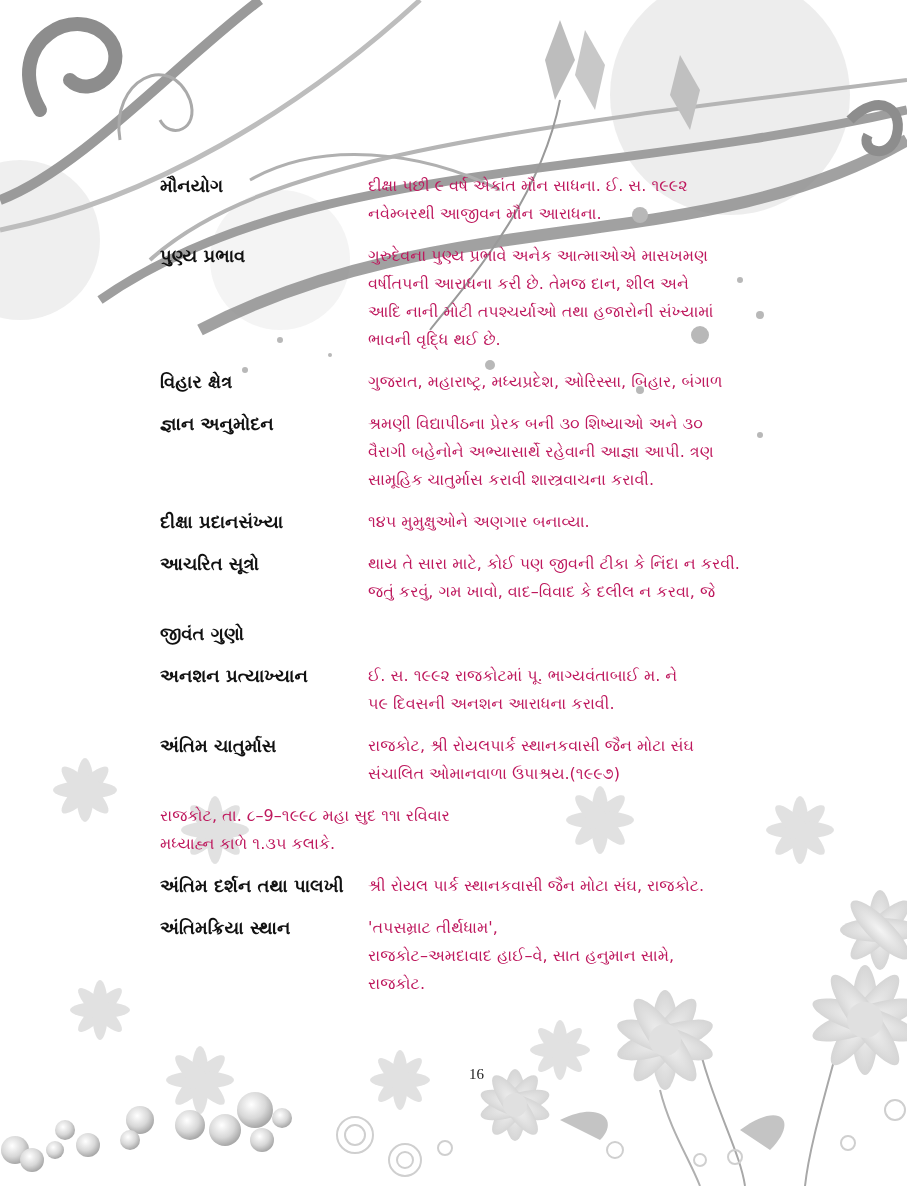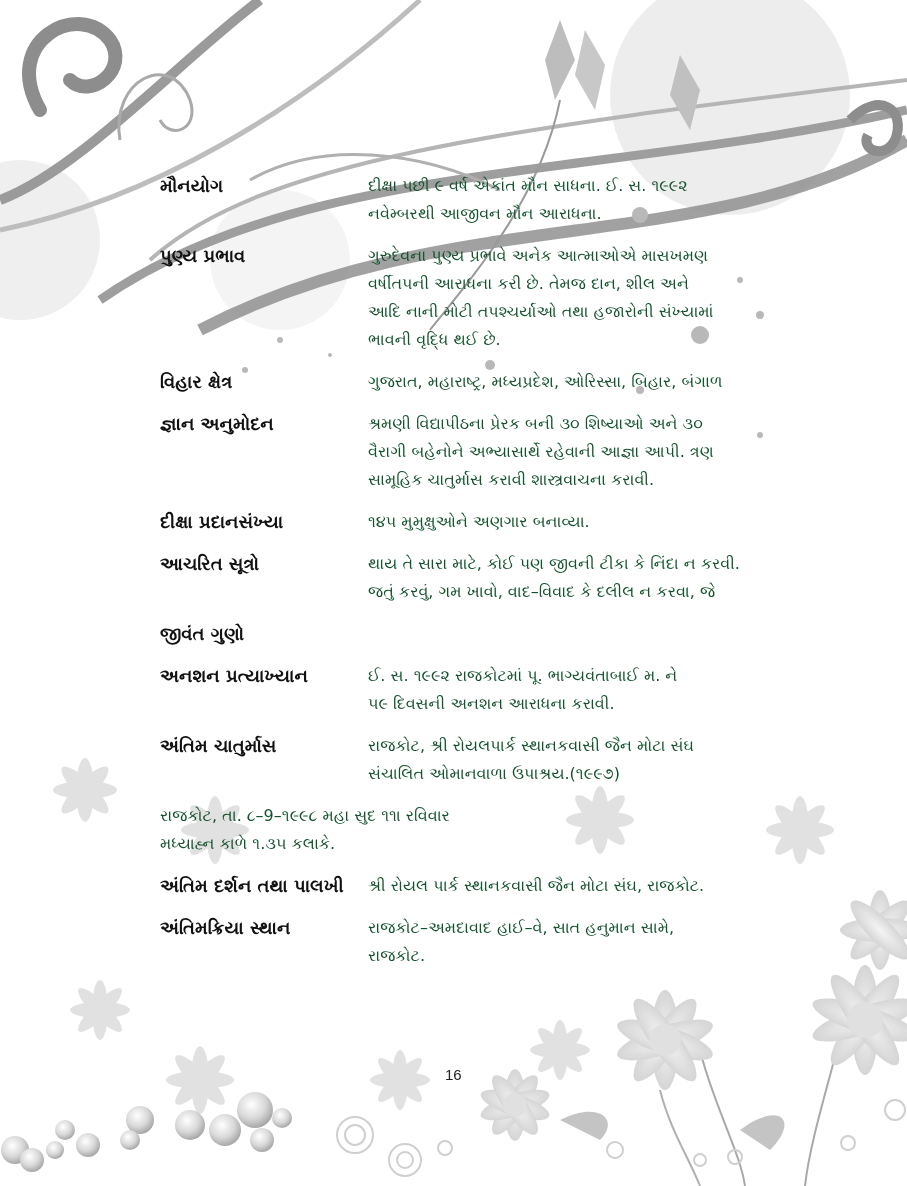--- a/index.html
+++ b/index.html
@@ -13,27 +13,27 @@
   .content {
     position: absolute; left: 160px; top: 172px; width: 590px; z-index: 1;
   }
   .row { display: flex; margin-bottom: 14px; }
   .label {
     width: 208px; flex: 0 0 208px;
     font-weight: bold; font-size: 18px; line-height: 28px;
     color: #111;
   }
   .value {
-    flex: 1; font-size: 16px; line-height: 28px; color: #14532d;
+    flex: 1; font-size: 16px; line-height: 28px; color: #be185d;
     text-align: justify;
   }
   .value .ln { display: block; }
   .page-number {
-    position: absolute; left: 445px; top: 1066px; z-index: 1;
-    font-family: Liberation Sans, sans-serif; font-size: 15px; color: #222;
+    position: absolute; left: 469px; top: 1066px; z-index: 1;
+    font-family: Liberation Serif, serif; font-size: 15px; color: #222;
   }
 </style>
 </head>
 <body>
 
 <svg class="bg" viewBox="0 0 907 1186" xmlns="http://www.w3.org/2000/svg">
   <defs>
     <radialGradient id="bubble" cx="40%" cy="35%" r="65%">
       <stop offset="0%" stop-color="#ffffff"></stop>
       <stop offset="60%" stop-color="#d8d8d8"></stop>
@@ -264,19 +264,20 @@
   </div>
   <div class="row">
     <div class="label">અંતિમ દર્શન તથા પાલખી</div>
     <div class="value">
       <span class="ln">શ્રી રોયલ પાર્ક સ્થાનકવાસી જૈન મોટા સંઘ, રાજકોટ.</span>
     </div>
   </div>
   <div class="row">
     <div class="label">અંતિમક્રિયા સ્થાન</div>
     <div class="value">
+      <span class="ln">'તપસમ્રાટ તીર્થધામ',</span>
       <span class="ln">રાજકોટ–અમદાવાદ હાઈ–વે, સાત હનુમાન સામે,</span>
       <span class="ln">રાજકોટ.</span>
     </div>
   </div>
 </div>
 
 <div class="page-number">16</div>
 
 </body></html>

